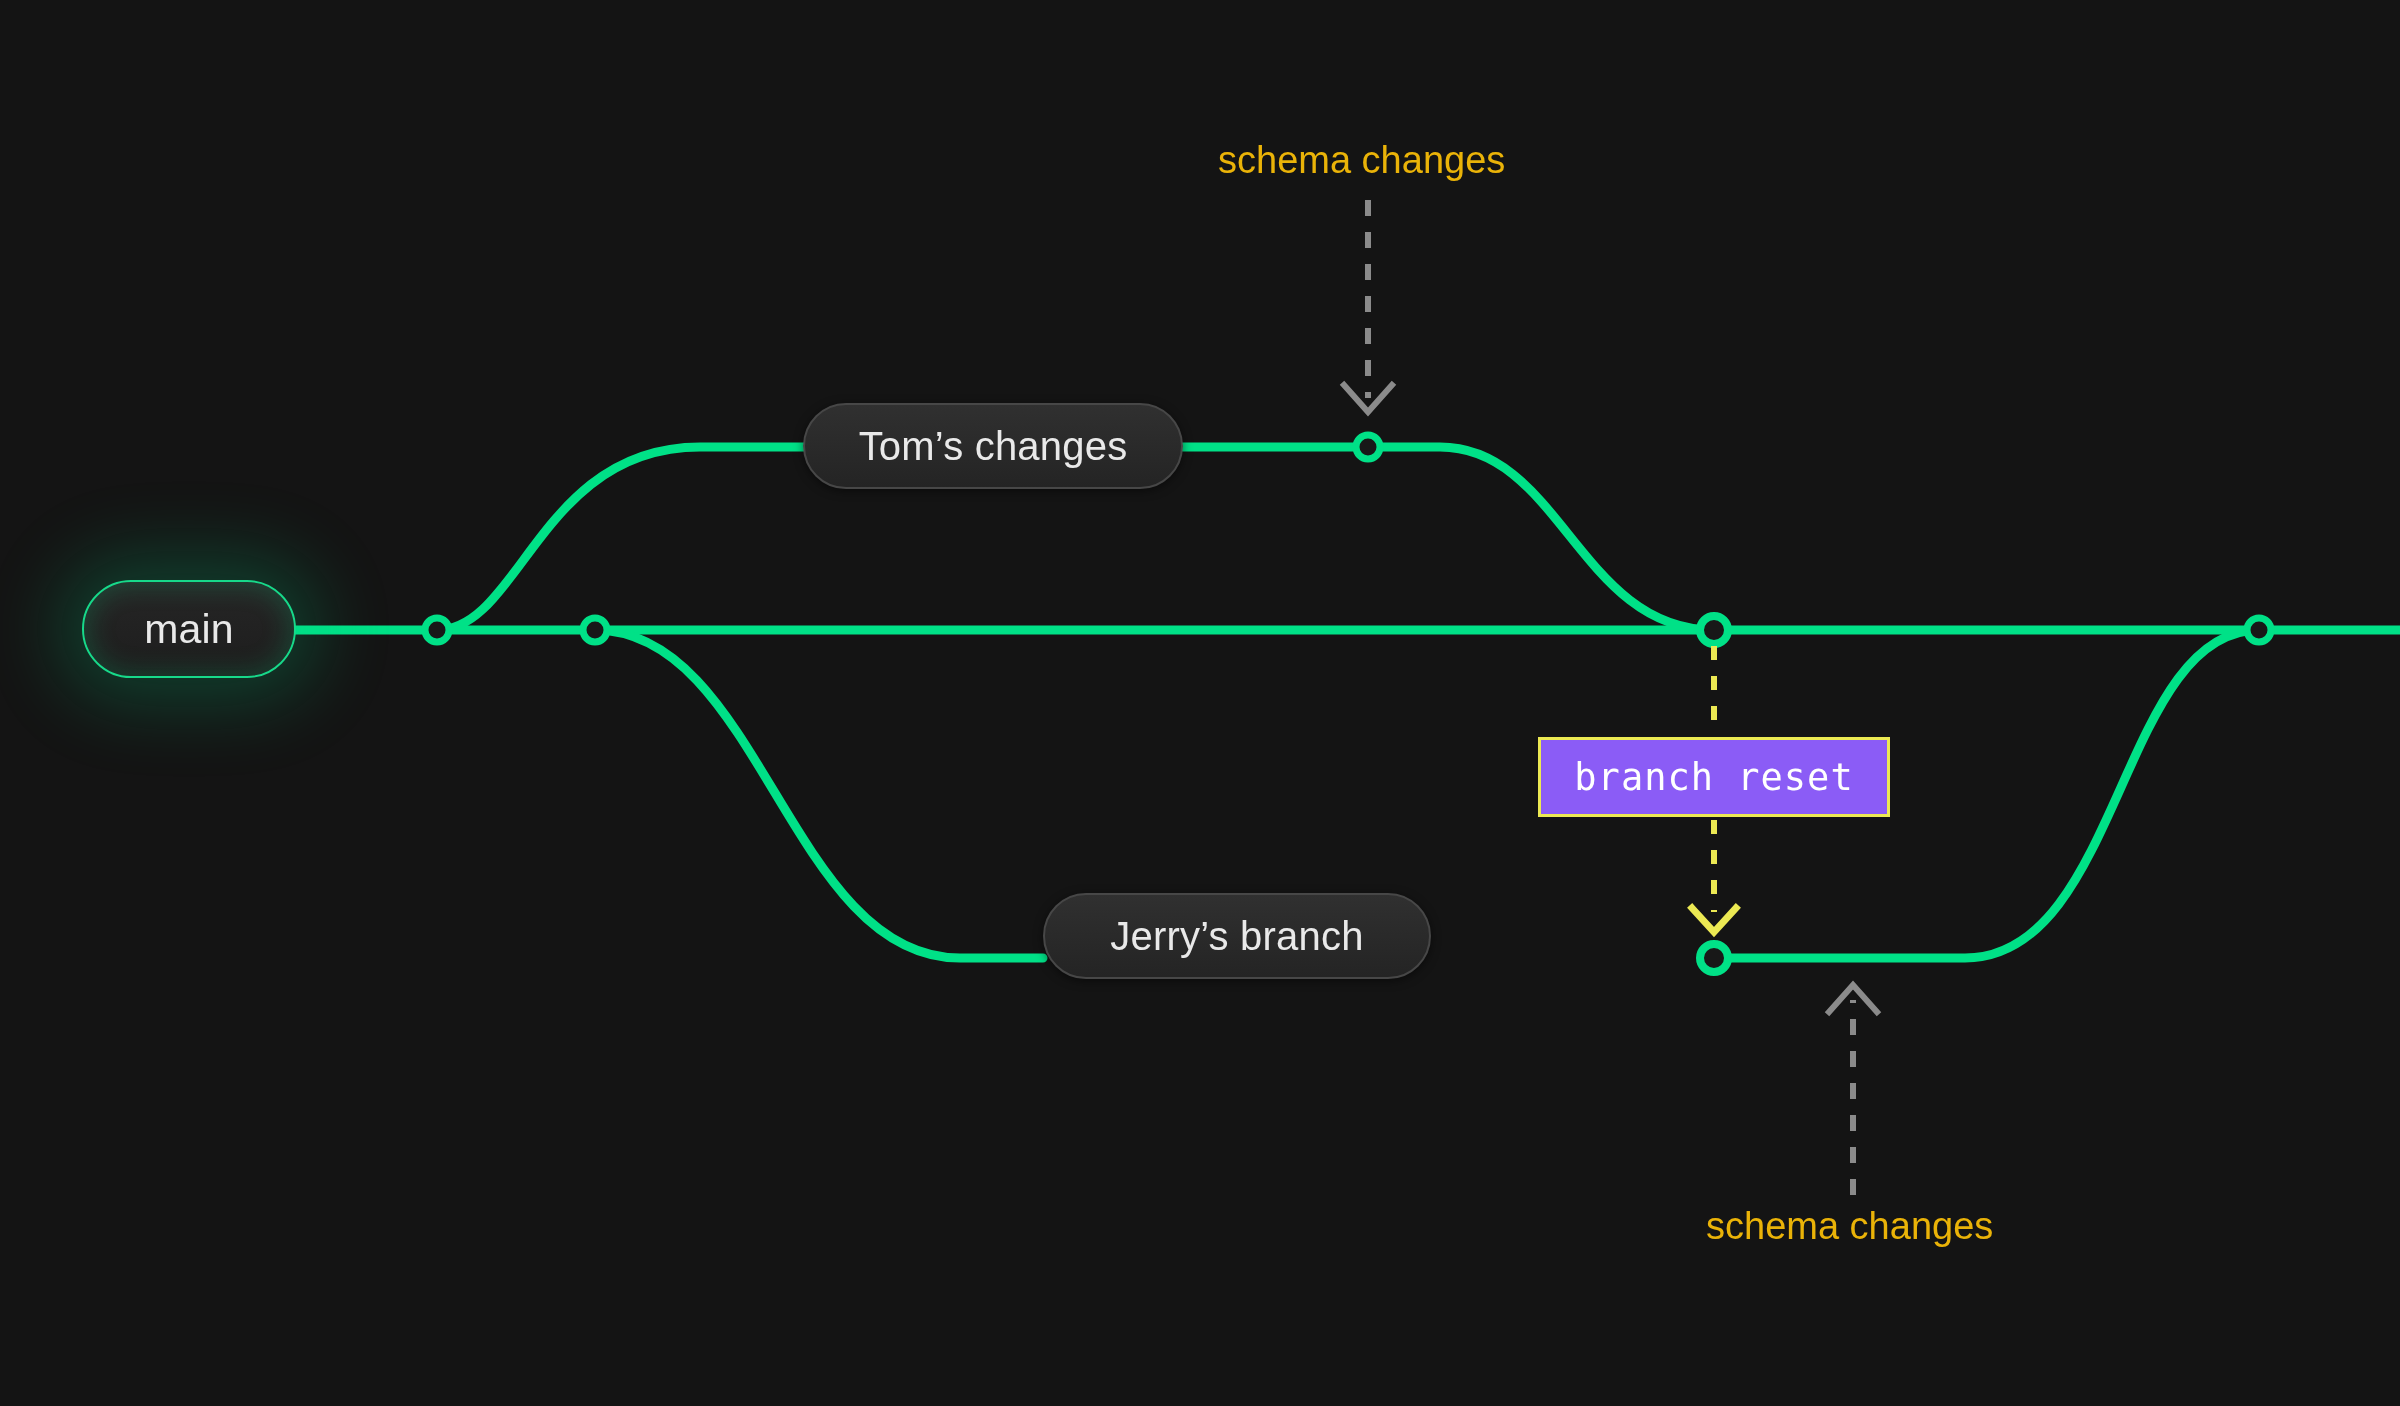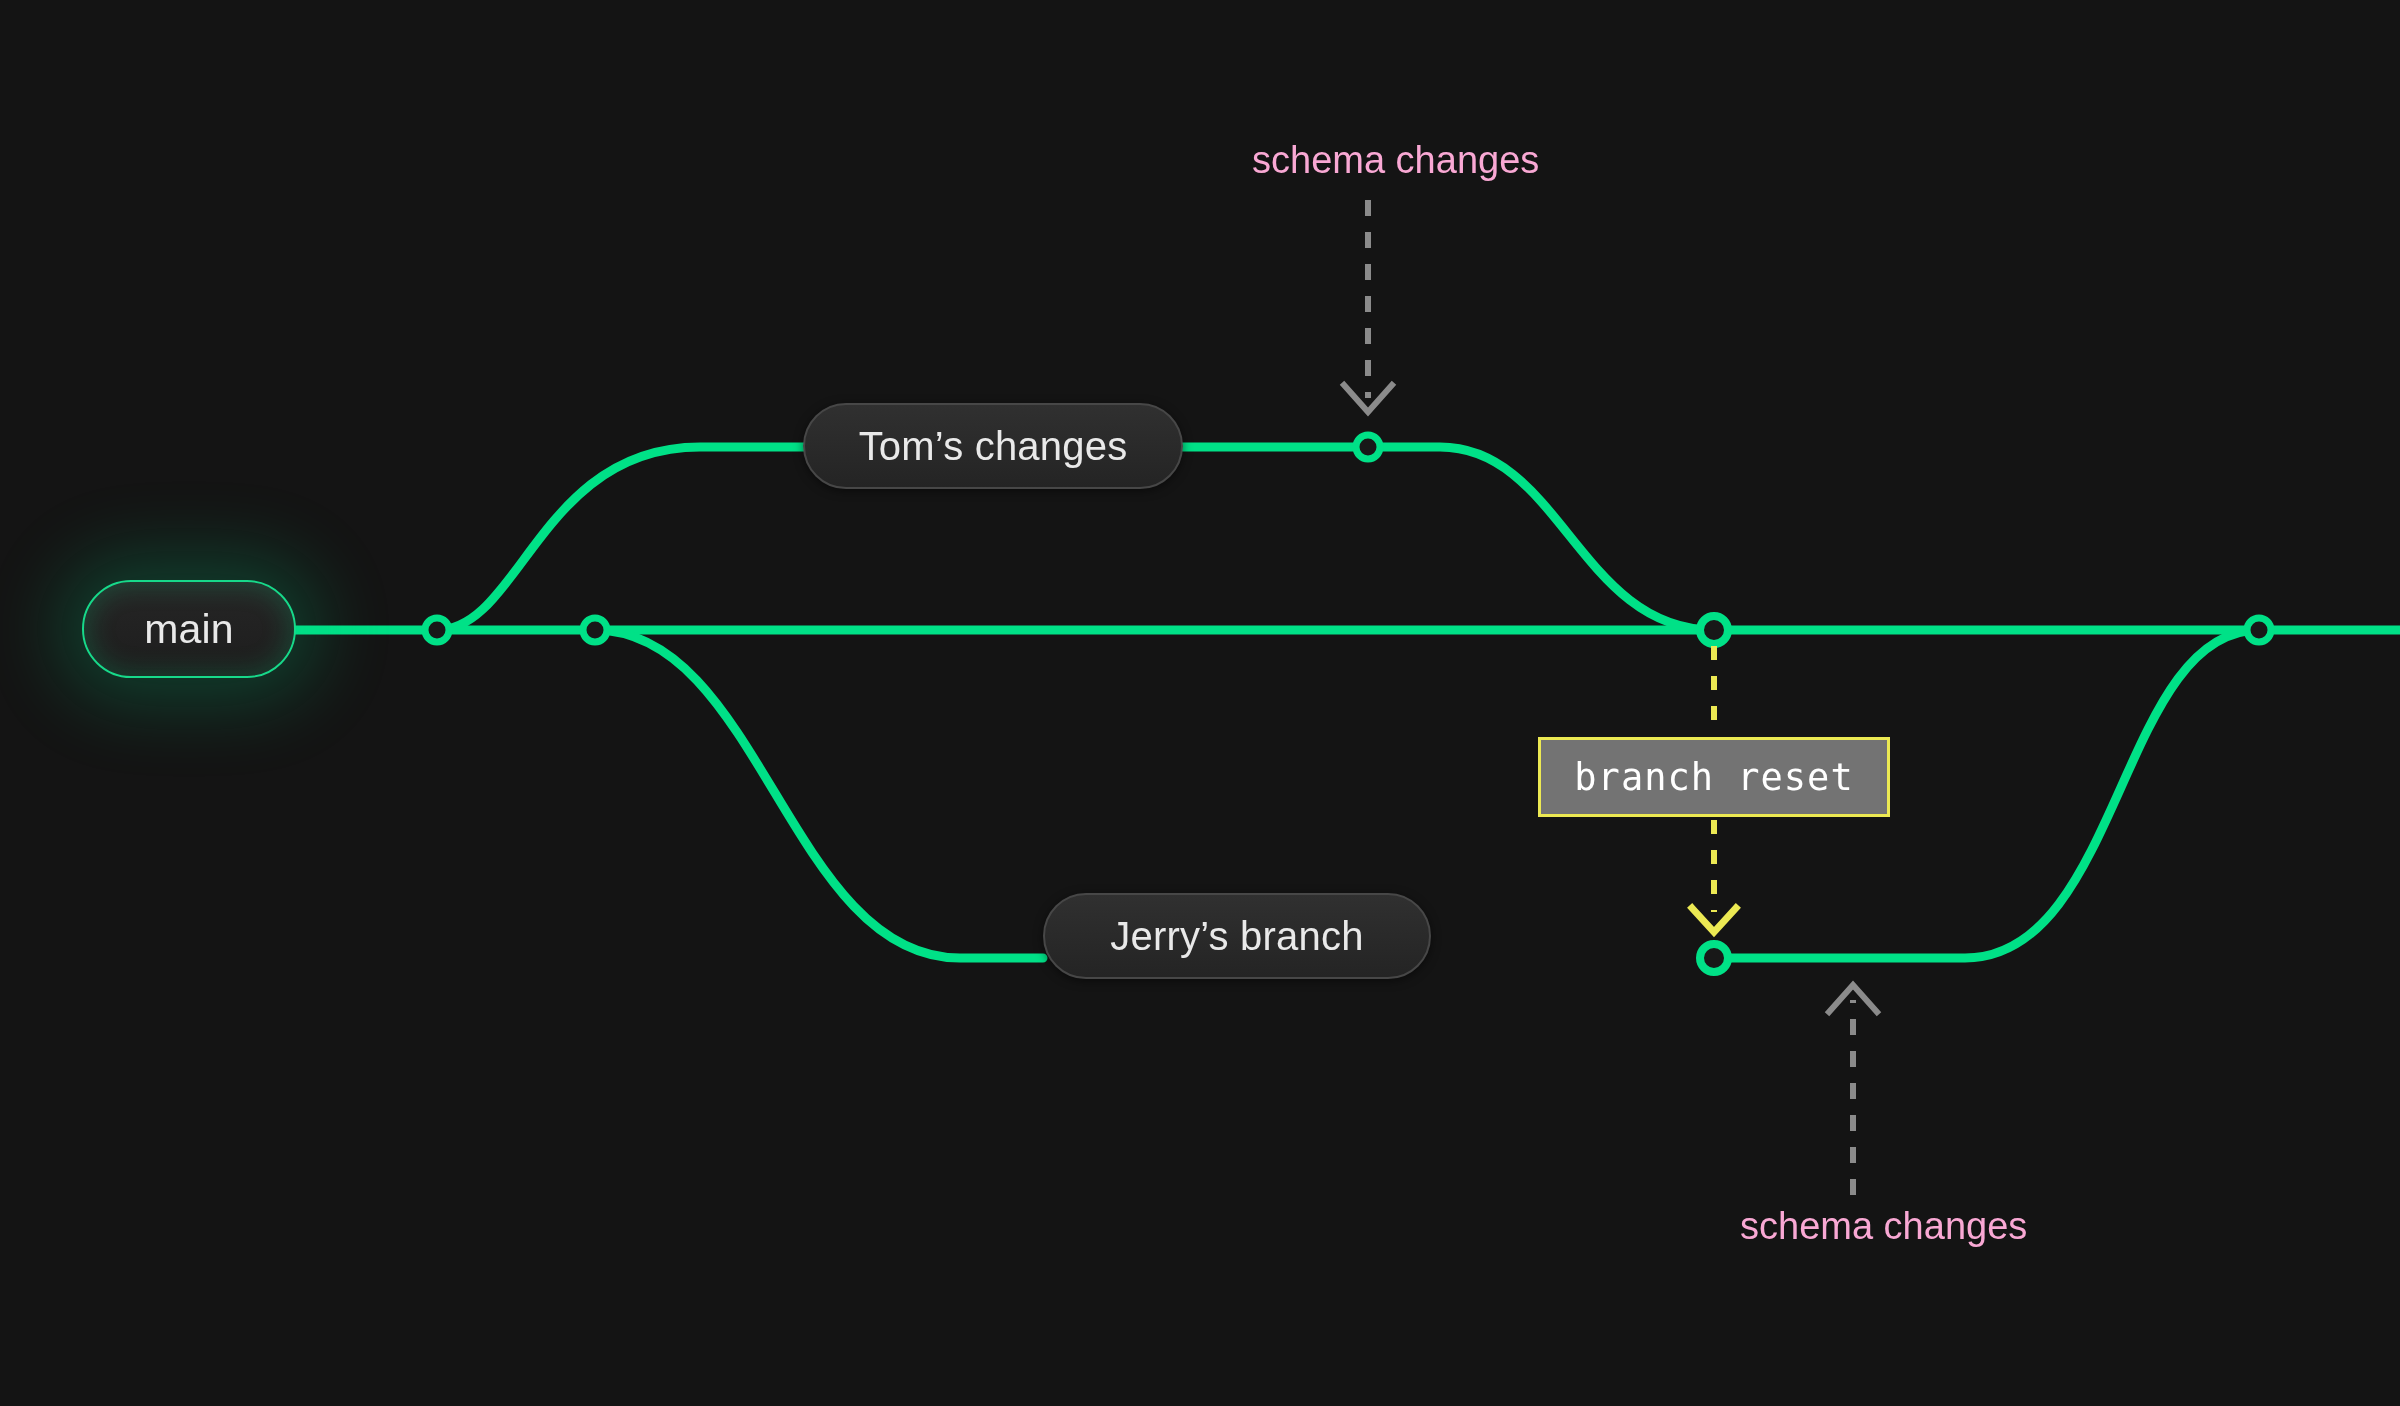--- a/index.html
+++ b/index.html
@@ -39,34 +39,33 @@
   .pill-tom   { left:803px; top:403px; width:380px; }
   .pill-jerry { left:1043px; top:893px; width:388px; }
 
   
   .reset-box {
     position:absolute;
     left:1538px; top:737px;
     width:352px; height:80px;
     display:flex; align-items:center; justify-content:center;
     border:3px solid #ece953;
-    background:#737373;
+    background:#8b5cf6;
     color:#ffffff;
     font-family:"DejaVu Sans Mono", monospace;
     font-size:37px;
     letter-spacing:1px;
   }
 
   
   .anno {
     position:absolute;
-    color:#f9a8d4;
+    color:#eab308;
     font-size:38px;
     white-space:nowrap;
-    margin-left:34px;
   }
   .anno-top    { left:1218px; top:139px; }
   .anno-bottom { left:1706px; top:1205px; }
 </style>
 </head>
 <body>
 
 <svg id="graph" viewBox="0 0 2400 1406">
   <defs>
     <linearGradient id="jerryFade" x1="0" y1="0" x2="1" y2="0" gradientUnits="objectBoundingBox">

